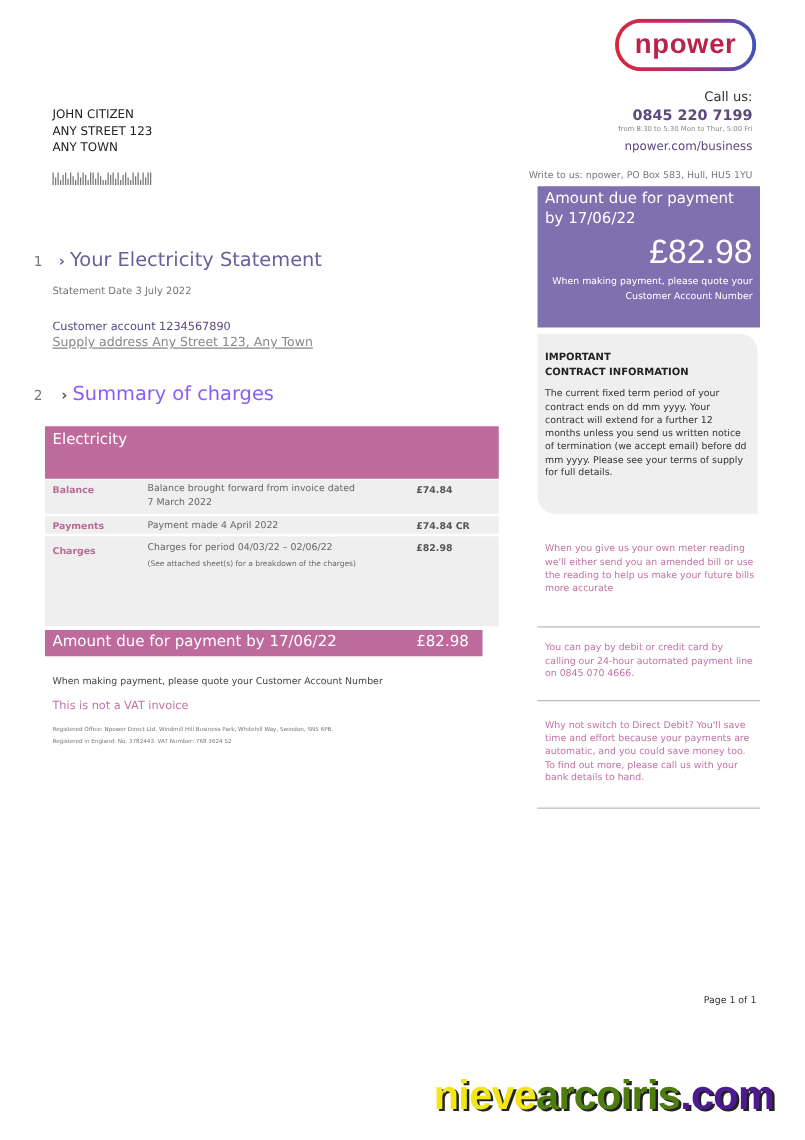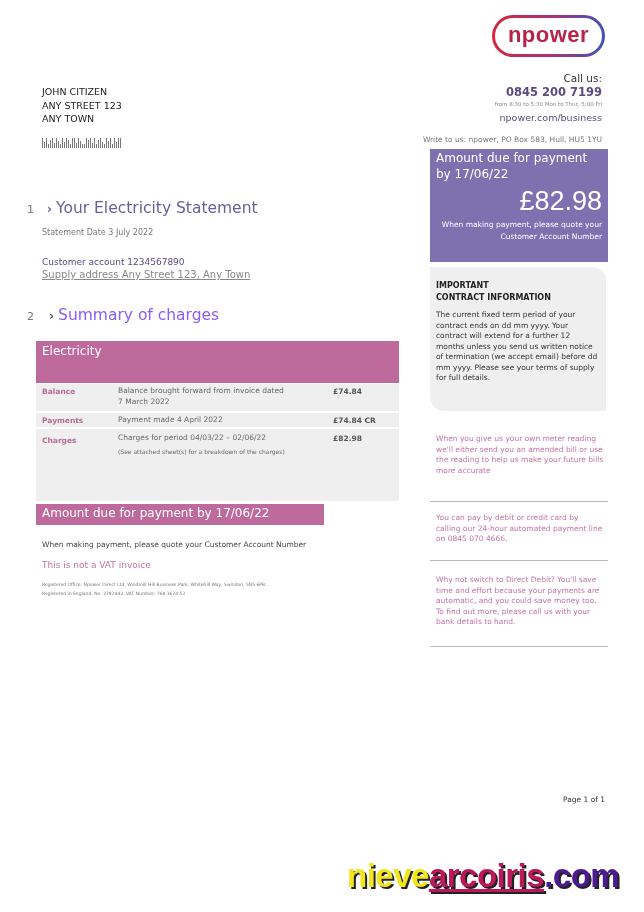--- a/index.html
+++ b/index.html
@@ -63,21 +63,21 @@
     left: 36px; top: 341px; width: 363px; height: 42px;
     background: #bf6a9c; color: #fff; font-size: 12px; box-sizing: border-box; padding: 3px 6px;
   }
   .row { left: 36px; width: 363px; background: #efefef; box-sizing: border-box; font-size: 7.5px; }
   .row .lbl { position: absolute; left: 6px; color: #b86b95; font-weight: bold; }
   .row .desc { position: absolute; left: 82px; color: #666; line-height: 10.5px; }
   .row .desc small { font-size: 6px; display: block; margin-top: 3px; }
   .row .amt { position: absolute; left: 297px; color: #555; font-weight: bold; }
 
   .due-bar {
-    left: 36px; top: 504px; width: 288px; height: 21px;
+    left: 36px; top: 504px; width: 350px; height: 21px;
     background: #bf6a9c; color: #fff; font-size: 12px; box-sizing: border-box; padding: 2px 6px;
   }
   .due-bar .amt { position: absolute; left: 297px; top: 2px; }
 
   .quote { left: 42px; top: 540px; font-size: 7.5px; color: #444; }
   .vat { left: 42px; top: 560px; font-size: 9px; color: #c074a4; }
   .reg { left: 42px; top: 580px; font-size: 4.5px; color: #777; line-height: 9px; }
 
   
   .important {
@@ -92,33 +92,33 @@
   .rule { left: 430px; width: 178px; height: 1px; background: #bbb; }
 
   .page { left: 563px; top: 795px; font-size: 7.5px; color: #333; }
 
   .watermark {
     left: 347px; top: 857px; font-family: "Liberation Sans", sans-serif; font-weight: bold;
     font-size: 33px; letter-spacing: -0.5px;
     text-shadow: 2px 2px 0 #222;
   }
   .watermark .y { color: #f2e51b; }
-  .watermark .o { color: #be185d; text-decoration: underline; }
+  .watermark .o { color: #4d7c0f; }
   .watermark .p { color: #4e1a92; }
 </style>
 </head>
 <body>
 
 <div class="abs logo">
   <span>npower</span>
 </div>
 
 <div class="abs contact">
   <div class="call">Call us:</div>
-  <div class="phone">0845 200 7199</div>
+  <div class="phone">0845 220 7199</div>
   <div class="hours">from 8:30 to 5:30 Mon to Thur, 5:00 Fri</div>
   <div class="web">npower.com/business</div>
   <div class="write">Write to us: npower, PO Box 583, Hull, HU5 1YU</div>
 </div>
 
 <div class="abs address">
   <div>JOHN CITIZEN</div>
   <div>ANY STREET 123</div>
   <div>ANY TOWN</div>
 </div>

